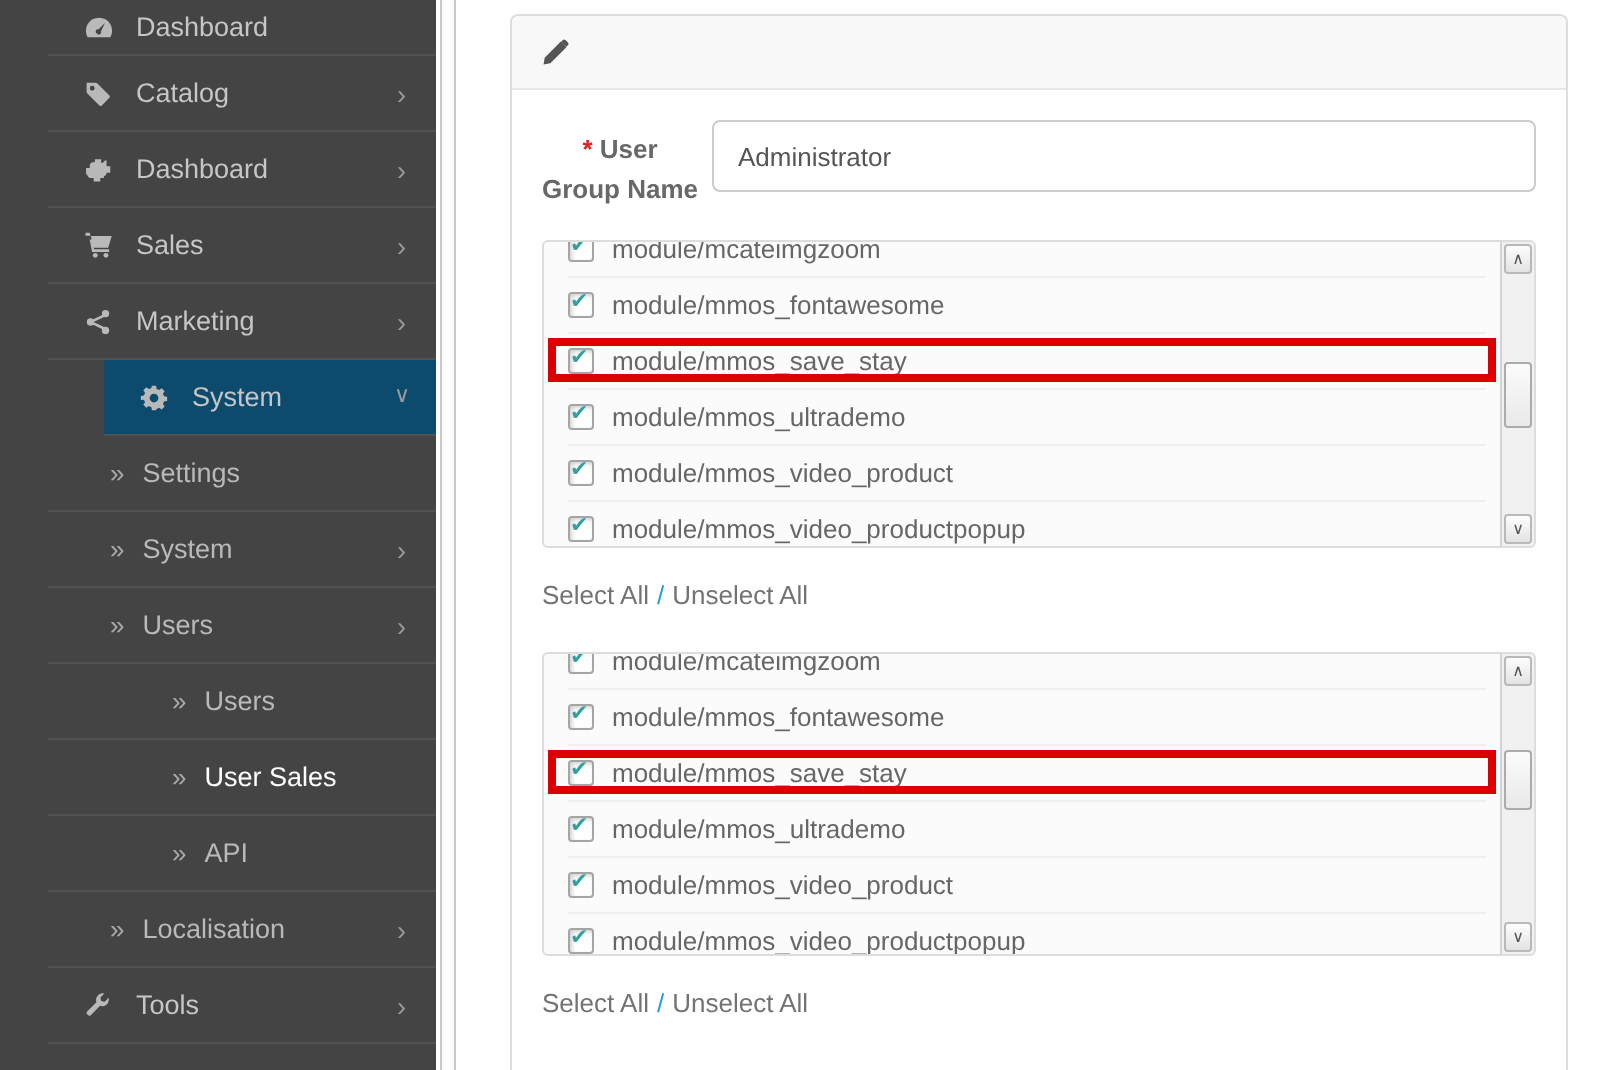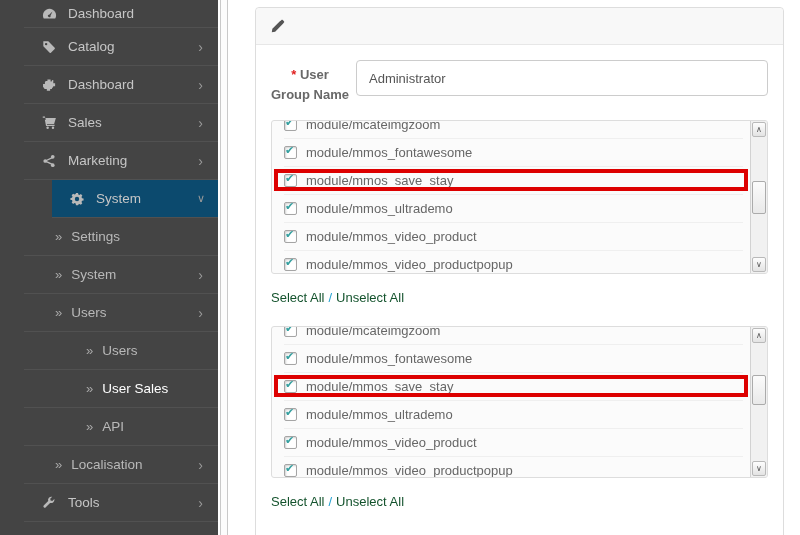--- a/index.html
+++ b/index.html
@@ -62,21 +62,21 @@
           background:#f1f1f1; border-left:1px solid #d2d2d2; }
   .sb-btn { position:absolute; left:1px; right:1px; height:15px; background:linear-gradient(#fdfdfd,#e3e3e3);
             border:1px solid #b9b9b9; border-radius:2px; display:flex; align-items:center;
             justify-content:center; font-size:8px; color:#555; cursor:pointer; }
   .sb-btn.up { top:1px; } .sb-btn.down { bottom:1px; }
   .sb-thumb { position:absolute; left:1px; right:1px; background:linear-gradient(#fbfbfb,#e9e9e9);
               border:1px solid #ababab; border-radius:2px; cursor:grab; }
   .thumb-1 { top:60px; height:33px; } .thumb-2 { top:48px; height:30px; }
 
   .select-links { margin-top:14px; font-size:13px; line-height:20px; margin-bottom:3px; }
-  .select-links a { color:#14532d; text-decoration:none; cursor:pointer; }
+  .select-links a { color:#737373; text-decoration:none; cursor:pointer; }
   .select-links .sep { color:#23a1d1; margin:0 4px; }
 
   svg { display:block; }
 </style>
 </head>
 <body>
 
 <div class="screen">
 
   <aside class="sidebar">

